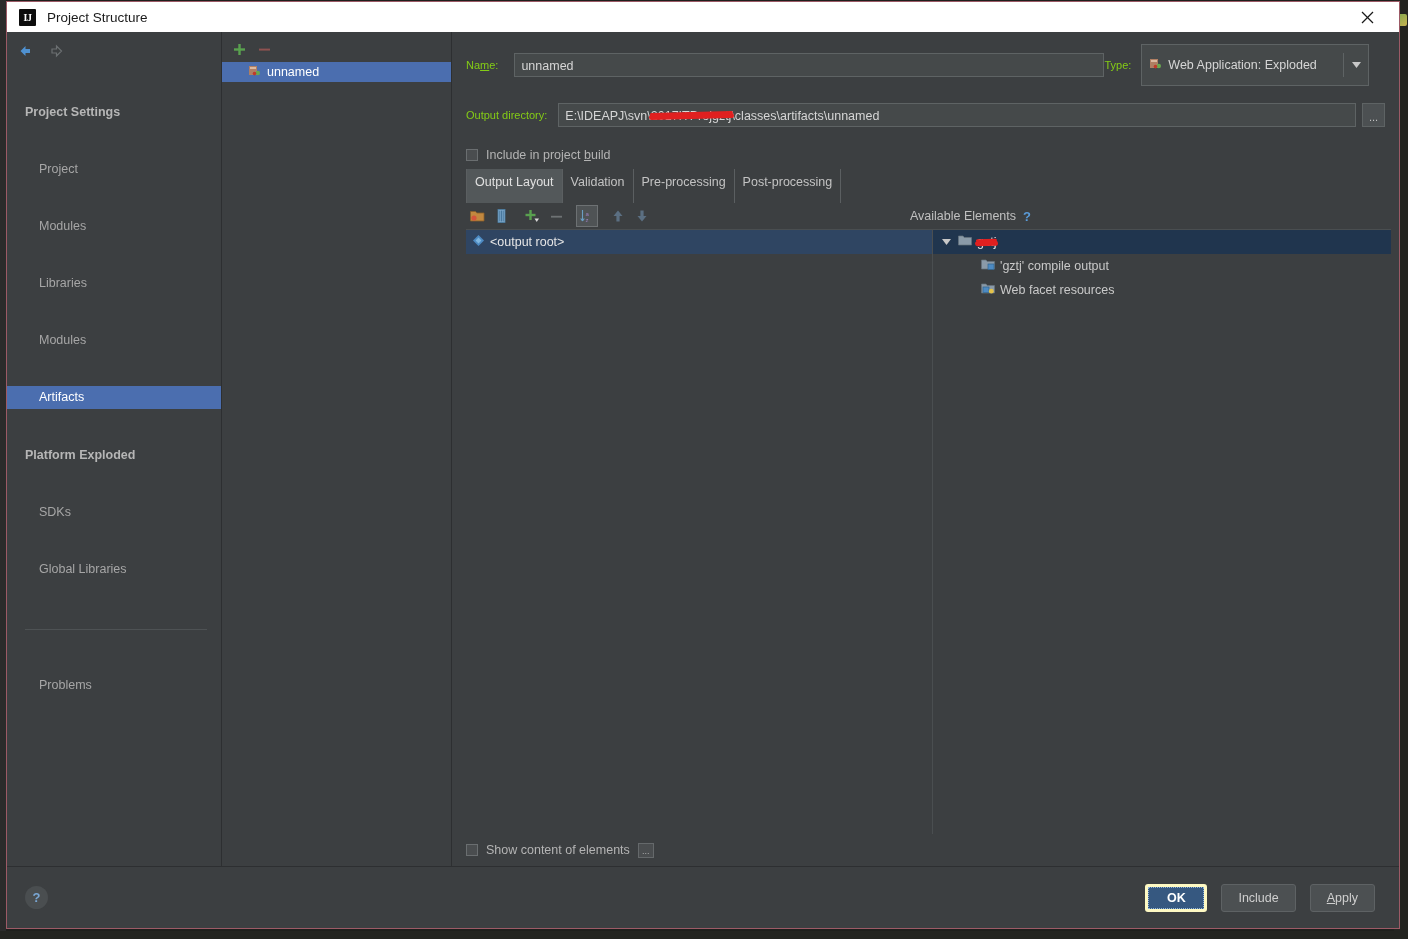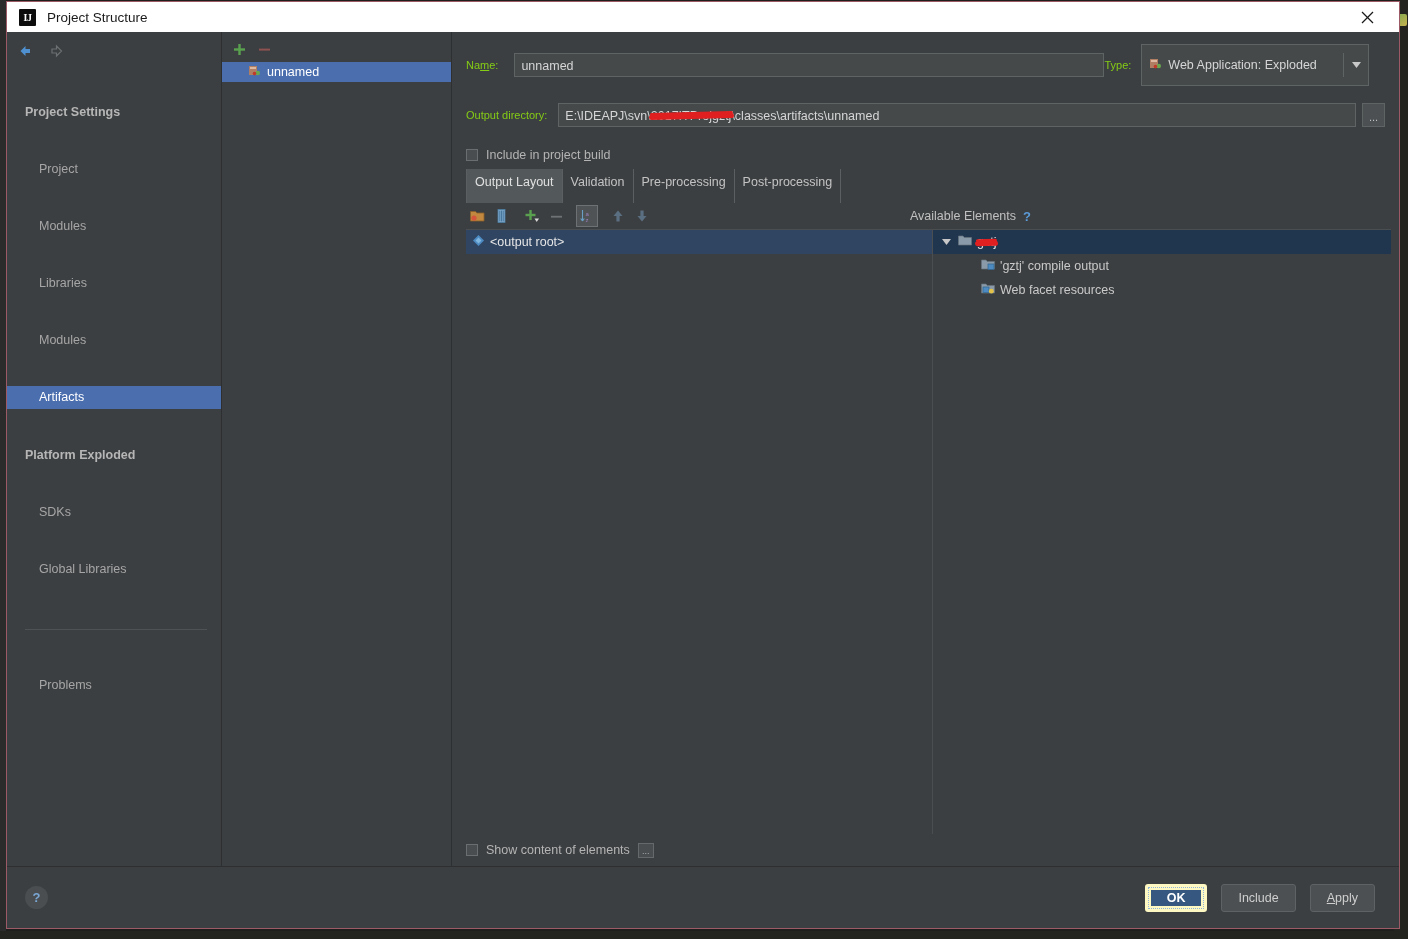--- a/index.html
+++ b/index.html
@@ -475,21 +475,21 @@
     font-size: 12.5px;
     color: #cfcfcf;
     background: #4c5052;
     border: 1px solid #5e6264;
     border-radius: 3px;
     cursor: pointer;
     font-family: "Liberation Sans", sans-serif;
   }
   .dlg-btn.primary {
     background: #365880;
-    border: 6px solid #fef9c3;
+    border: 3px solid #fef9c3;
     color: #ffffff;
     font-weight: bold;
     outline: 1px dotted #8fb4dd;
     outline-offset: -4px;
   }
 </style>
 </head>
 <body>
 
 <div id="desktop">

